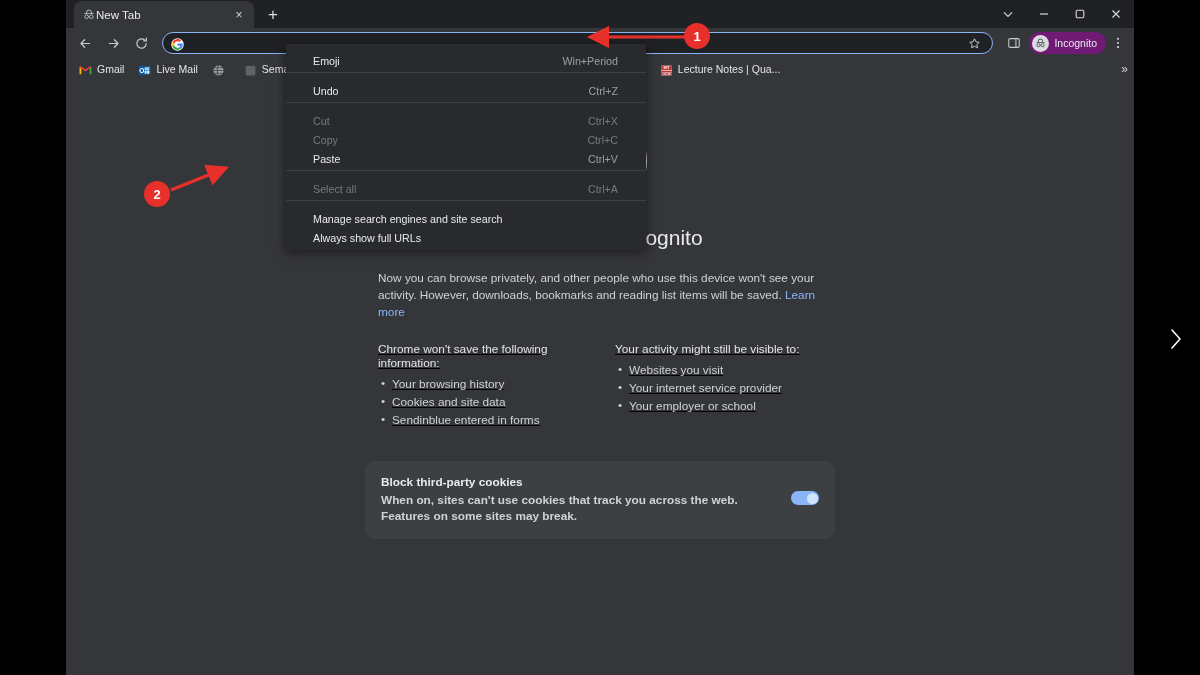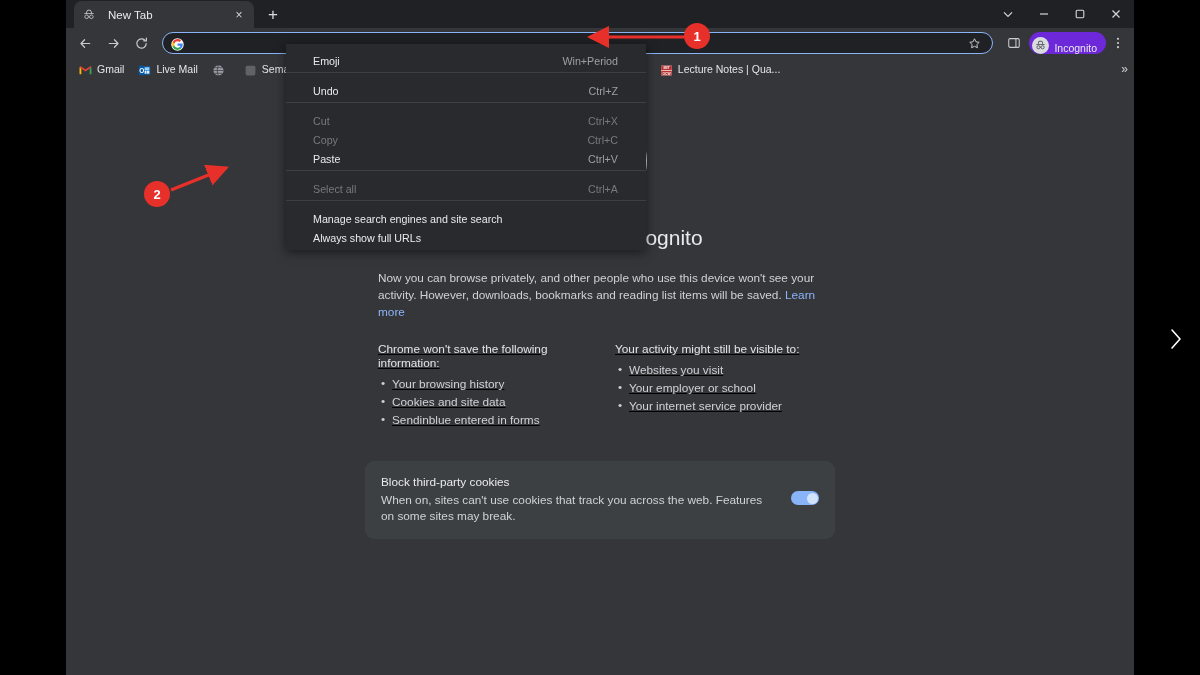--- a/index.html
+++ b/index.html
@@ -18,21 +18,21 @@
   }
 
   
   .tabstrip {
     position: relative; height: 28px; background: #202124;
     display: flex; align-items: flex-end;
   }
   .tab {
     position: relative; margin-left: 8px; width: 180px; height: 27px;
     background: #35363a; border-radius: 8px 8px 0 0;
-    display: flex; align-items: center; padding: 0 8px; gap: 12px;
+    display: flex; align-items: center; padding: 0 8px; gap: 0;
   }
   .tab-favicon { width: 14px; height: 14px; flex: none; display:block; }
   .tab-title {
     flex: 1; color: #e8eaed; font-size: 11.5px; white-space: nowrap;
     overflow: hidden; text-overflow: ellipsis;
   }
   .tab-close {
     width: 14px; height: 14px; flex: none; color: #cfd2d6;
     display: flex; align-items: center; justify-content: center; font-size: 12px; line-height: 1;
   }
@@ -67,22 +67,22 @@
   }
   .g-logo { width: 13px; height: 13px; flex: none; display:block; }
   .omni-text { flex: 1; color: #e8eaed; font-size: 11px; }
   .star-btn {
     width: 20px; height: 20px; display:flex; align-items:center; justify-content:center;
     color: #c8cbcf; flex:none;
   }
   .tb-right { display: flex; align-items: center; gap: 2px; }
   .side-panel-icon { width: 26px; height: 26px; display:flex; align-items:center; justify-content:center; color:#c8cbcf; }
   .incognito-chip {
-    display: flex; align-items: flex-end; gap: 5px; height: 22px;
-    background: #6d28d9; border-radius: 11px; padding: 0 9px 0 3px;
+    display: flex; align-items: center; gap: 5px; height: 22px;
+    background: #701a75; border-radius: 11px; padding: 0 9px 0 3px;
   }
   .incog-chip-avatar {
     width: 17px; height: 17px; border-radius: 50%; background: #dadce0;
     display:flex; align-items:center; justify-content:center; flex:none;
   }
   .incog-chip-label { color: #e8eaed; font-size: 10.5px; white-space: nowrap; }
   .kebab { width: 20px; height: 26px; display:flex; align-items:center; justify-content:center; color:#c8cbcf; }
 
   
   .bookmarks {
@@ -123,21 +123,21 @@
   .col ul { list-style: none; }
   .col li {
     color: #cfd2d6; font-size: 11.8px; line-height: 1.35; position: relative;
     padding-left: 14px; margin-bottom: 2px;
   }
   .col li::before {
     content: "•"; position: absolute; left: 3px; top: -1px; color: #cfd2d6;
   }
   .cookie-card {
     width: 470px; margin: 30px auto 0; background: #3c4043; border-radius: 9px;
-    padding: 14px 16px; display: flex; align-items: flex-start; gap: 14px;
+    padding: 14px 16px; display: flex; align-items: flex-start; gap: 14px; font-weight: bold;
   }
   .cookie-text { flex: 1; }
   .cookie-title { color: #e8eaed; font-size: 11.8px; margin-bottom: 3px; }
   .cookie-desc { color: #cfd2d6; font-size: 11.8px; line-height: 1.38; }
   .toggle {
     width: 28px; height: 14px; border-radius: 7px; background: #8ab4f8;
     position: relative; flex: none; margin-top: 16px;
   }
   .toggle::after {
     content: ""; position: absolute; right: 1.5px; top: 1.5px;
@@ -424,22 +424,22 @@
           <ul>
             <li>Your browsing history</li>
             <li>Cookies and site data</li>
             <li>Sendinblue entered in forms</li>
           </ul>
         </div>
         <div class="col">
           <h3>Your activity might still be visible to:</h3>
           <ul>
             <li>Websites you visit</li>
+            <li>Your internet service provider</li>
             <li>Your employer or school</li>
-            <li>Your internet service provider</li>
           </ul>
         </div>
       </div>
 
       <div class="cookie-card">
         <div class="cookie-text">
           <div class="cookie-title">Block third-party cookies</div>
           <div class="cookie-desc">When on, sites can't use cookies that track you across the web. Features on some sites may break.</div>
         </div>
         <div class="toggle"></div>

